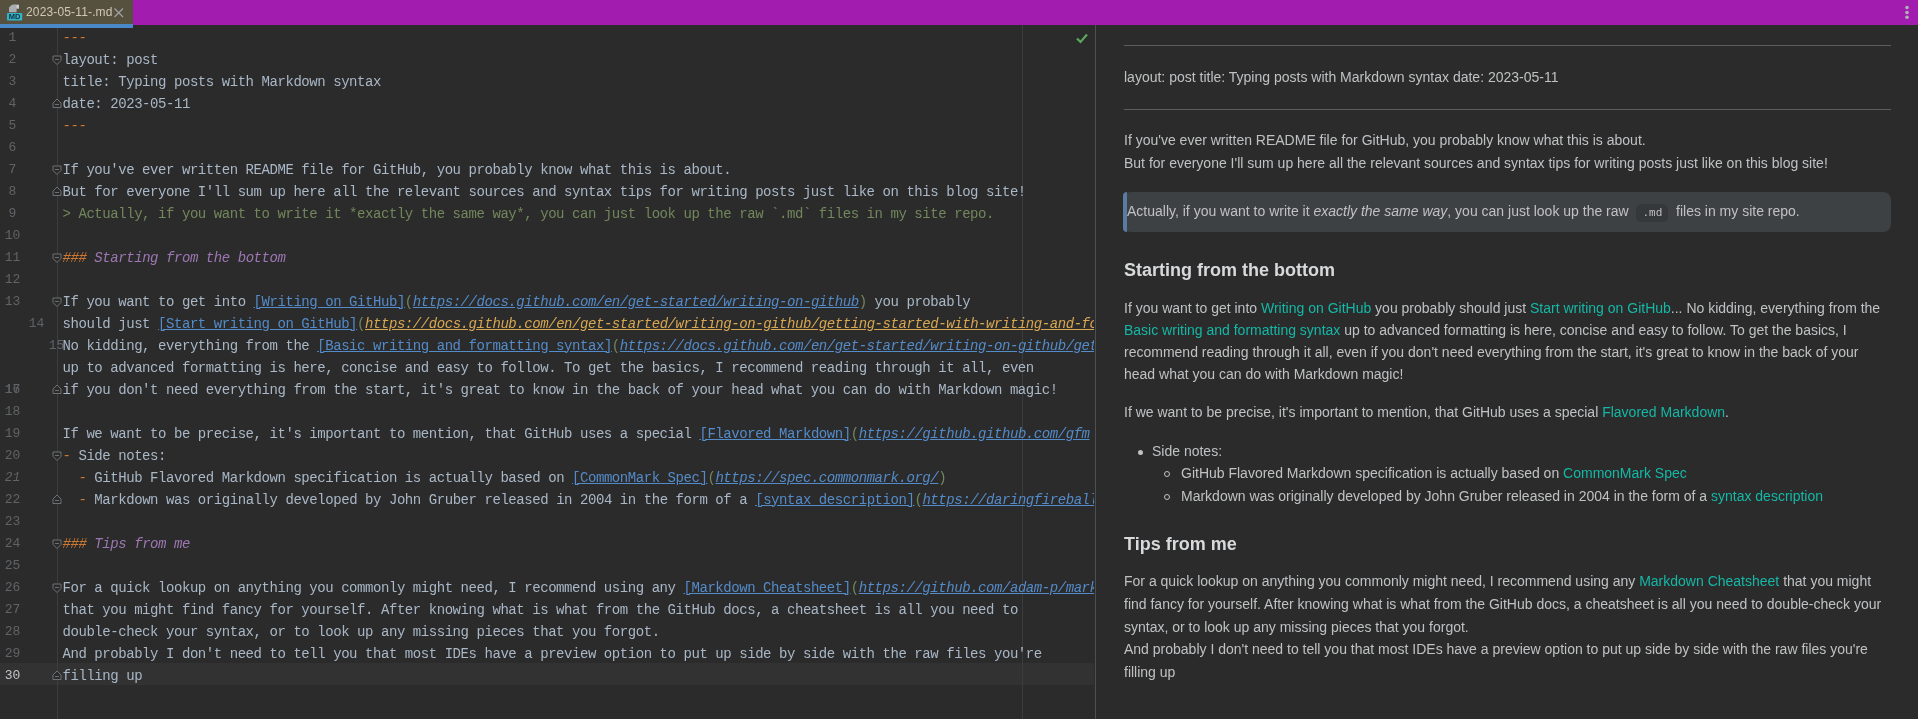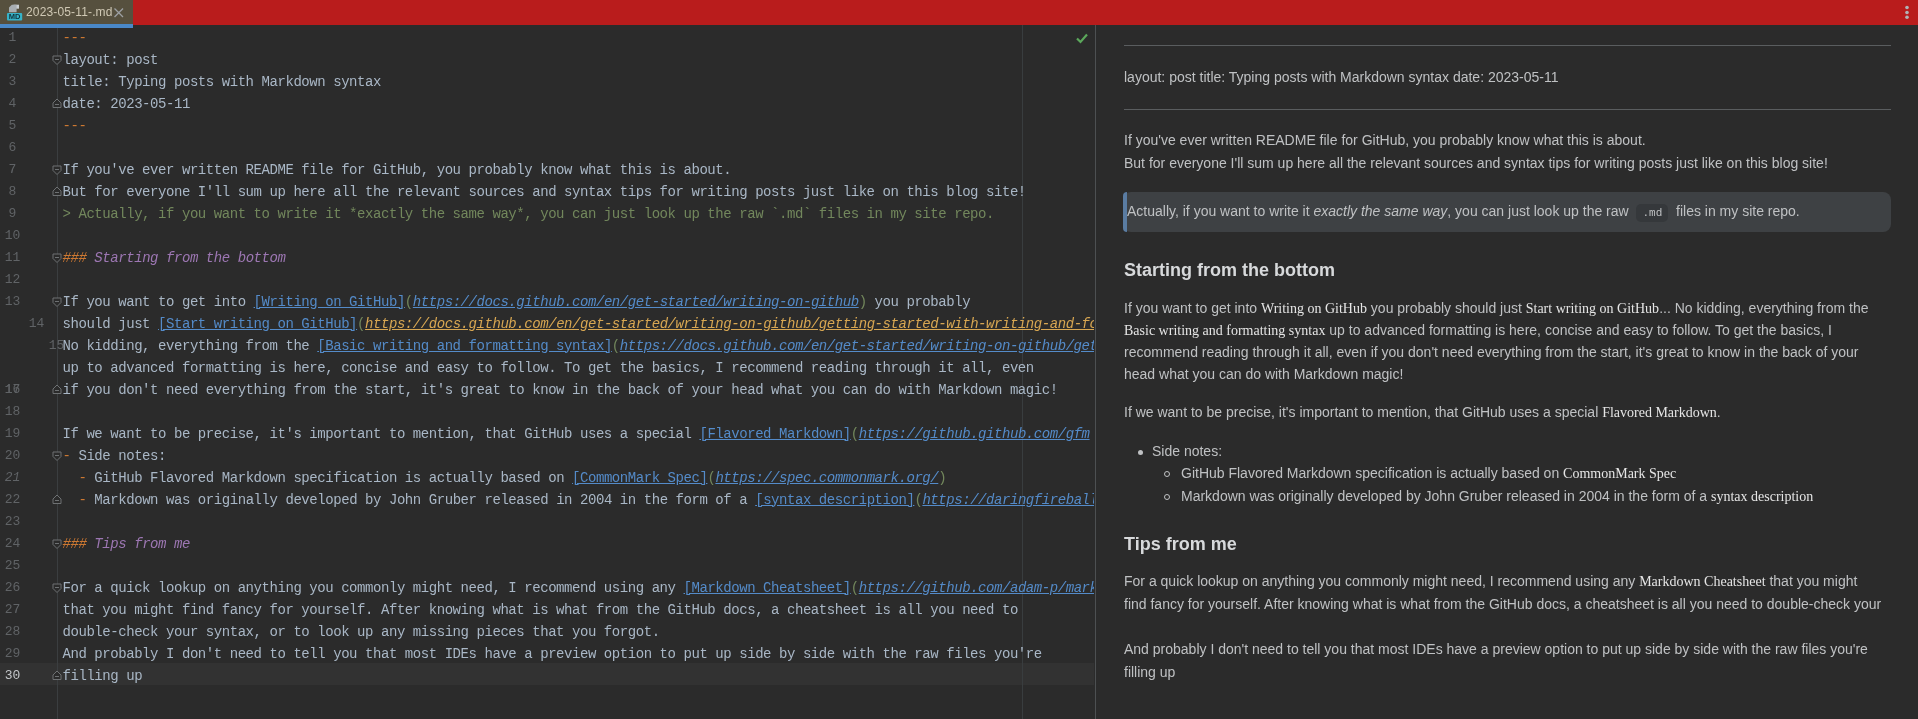--- a/index.html
+++ b/index.html
@@ -1,34 +1,34 @@
 <!DOCTYPE html>
 <html><head><meta charset="utf-8"><style>
 html,body{margin:0;padding:0;}
 body{width:1918px;height:719px;background:#2b2b2b;overflow:hidden;position:relative;font-family:"Liberation Sans",sans-serif;}
-#tabbar{position:absolute;left:0;top:0;width:1918px;height:25px;background:#b91c1c;}
+#tabbar{position:absolute;left:0;top:0;width:1918px;height:25px;background:#a21caf;}
 #tab{position:absolute;left:0;top:0;width:133px;height:23.5px;background:#56503e;}
 #tabunder{position:absolute;left:0;top:23.5px;width:133px;height:4px;background:#4a88c7;z-index:5;}
 #tabtitle{position:absolute;left:26px;top:5px;font-size:12px;color:#cfc8b4;letter-spacing:0.15px;}
 .ed-line{position:absolute;left:62.5px;white-space:pre;font-family:"Liberation Mono",monospace;font-size:14px;letter-spacing:-0.44px;line-height:22px;height:22px;color:#a9b7c6;}
 .num{position:absolute;left:0;width:25px;text-align:center;font-family:"Liberation Mono",monospace;font-size:13px;line-height:22px;height:22px;color:#606366;}
 .o{color:#cc7832;}
 .g{color:#72875c;}
 .pu{color:#9d77b3;font-style:italic;}
 .lk{color:#548bc9;text-decoration:underline;}
 .lu{color:#548bc9;text-decoration:underline;font-style:italic;}
 .ly{color:#d8a752;text-decoration:underline;font-style:italic;}
 #editor{position:absolute;left:0;top:25px;width:1094px;height:694px;background:#2b2b2b;overflow:hidden;}
 #guide{position:absolute;left:1022px;top:0;width:1px;height:694px;background:#393d3f;}
 #gutline{position:absolute;left:57px;top:0;width:1px;height:694px;background:#3b3e40;}
 #curline{position:absolute;left:0;top:638px;width:1094px;height:22px;background:#323232;}
 #divider{position:absolute;left:1095px;top:25px;width:1px;height:694px;background:#4d5052;}
 #preview{position:absolute;left:1096px;top:25px;width:822px;height:694px;background:#2b2b2b;overflow:hidden;}
 .pv{position:absolute;left:28px;height:22px;line-height:22px;white-space:nowrap;font-size:14px;color:#bfc1c3;}
-.pvlink{color:#e5e5e5;font-family:Liberation Serif, serif;}
+.pvlink{color:#14b8a6;}
 .hr{position:absolute;left:28px;width:767px;height:1px;background:#5a5d5f;}
 .h2{position:absolute;left:28px;height:24px;line-height:24px;white-space:nowrap;font-size:18px;font-weight:bold;color:#d7d9db;}
 .fold{position:absolute;left:52px;}
 </style></head><body>
 <div id="tabbar">
  <div id="tab"></div>
     <div id="tabunder"></div>
  <svg id="mdicon" style="position:absolute;left:5px;top:2px" width="18" height="20">
   <path d="M8.5,2.7 h5.5 v4 h-5.5 z" fill="#c9cdd0"></path>
   <path d="M4,5.6 L6.8,2.7 H11.6 V10.2 H4 Z" fill="#a8adb1"></path>
@@ -182,15 +182,16 @@
 <div class="pv" style="top:375.5px">If we want to be precise, it's important to mention, that GitHub uses a special <span class="pvlink">Flavored Markdown</span>.</div>
 <div style="position:absolute;left:41.5px;top:424.5px;width:5px;height:5px;border-radius:50%;background:#bfc1c3;"></div>
 <div class="pv" style="top:415.0px;left:56px;">Side notes:</div>
 <div style="position:absolute;left:68px;top:446px;width:4px;height:4px;border-radius:50%;border:1.2px solid #bfc1c3;"></div>
 <div class="pv" style="top:437.0px;left:85px;">GitHub Flavored Markdown specification is actually based on <span class="pvlink">CommonMark Spec</span></div>
 <div style="position:absolute;left:68px;top:468.5px;width:4px;height:4px;border-radius:50%;border:1.2px solid #bfc1c3;"></div>
 <div class="pv" style="top:459.5px;left:85px;">Markdown was originally developed by John Gruber released in 2004 in the form of a <span class="pvlink">syntax description</span></div>
 <div class="h2" style="top:507.0px">Tips from me</div>
 <div class="pv" style="top:545.0px">For a quick lookup on anything you commonly might need, I recommend using any <span class="pvlink">Markdown Cheatsheet</span> that you might</div>
 <div class="pv" style="top:567.5px">find fancy for yourself. After knowing what is what from the GitHub docs, a cheatsheet is all you need to double-check your</div>
+<div class="pv" style="top:590.5px">syntax, or to look up any missing pieces that you forgot.</div>
 <div class="pv" style="top:613.0px">And probably I don't need to tell you that most IDEs have a preview option to put up side by side with the raw files you're</div>
 <div class="pv" style="top:635.5px">filling up</div>
 </div>
 
 </body></html>

